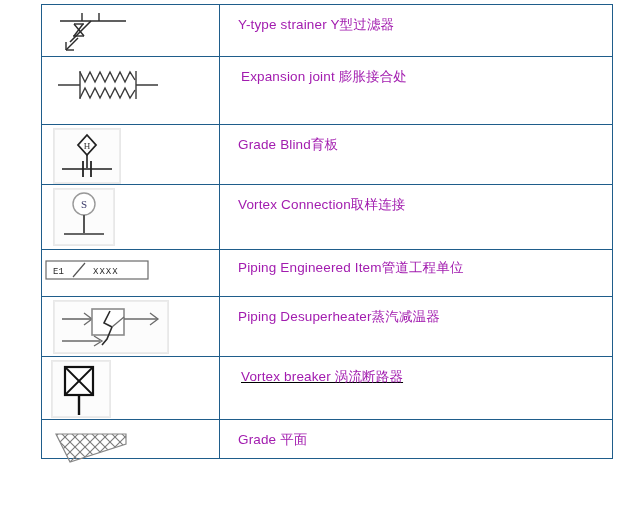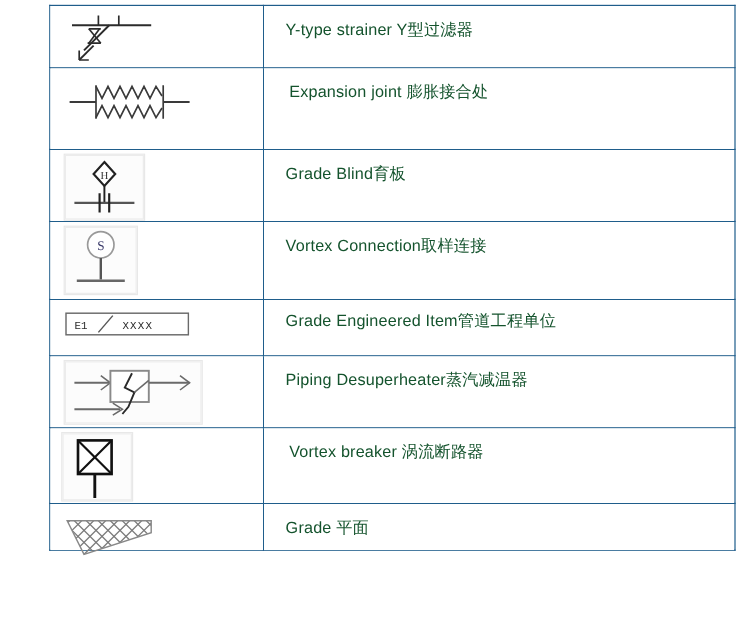--- a/index.html
+++ b/index.html
@@ -36,21 +36,21 @@
   td.symbol-cell {
     width: 177px;
     position: relative;
   }
   td.label-cell {
     width: 392px;
     position: relative;
   }
   .label-text {
     display: block;
-    color: #14532d;
+    color: #a21caf;
     font-size: 13.5px;
     letter-spacing: 0.15px;
     line-height: 1.2;
     padding-left: 18px;
     padding-top: 12px;
     white-space: nowrap;
   }
   .label-text.indented {
     padding-left: 21px;
   }
@@ -73,21 +73,21 @@
     outline: 1px solid #e8e8e8;
   }
   
   .r0 { height: 52px; }
   .r1 { height: 68px; }
   .r2 { height: 60px; }
   .r3 { height: 65px; }
   .r4 { height: 50px; }
   .r5 { height: 47px; }
   .r6 { height: 60px; }
-  .r7 { height: 63px; }
+  .r7 { height: 63px; text-decoration: underline; }
   .r8 { height: 39px; }
 </style>
 </head>
 <body>
 
 <div class="page">
 
   <table class="legend">
     <tbody>
 
@@ -173,32 +173,32 @@
         </td>
         <td class="label-cell">
           <span class="label-text">Vortex Connection取样连接</span>
         </td>
       </tr>
 
 
       <tr class="r5">
         <td class="symbol-cell">
           <div class="sym-wrap">
-            <div class="sym-box" style="margin-left:12px;margin-top:10px;">
+            <div class="sym-box" style="margin-left:3px;margin-top:10px;">
               <svg width="104" height="22" viewBox="0 0 104 22">
                 <rect x="1" y="1" width="102" height="18" fill="#ffffff" stroke="#6a6a6a" stroke-width="1.2"></rect>
                 <text x="8" y="14" font-family="'Liberation Mono', monospace" font-size="9" fill="#2b2b2b">E1</text>
                 <line x1="28" y1="17" x2="40" y2="3" stroke="#555" stroke-width="1.2"></line>
                 <text x="48" y="14" font-family="'Liberation Mono', monospace" font-size="9" fill="#2b2b2b" letter-spacing="1">XXXX</text>
               </svg>
             </div>
           </div>
         </td>
         <td class="label-cell">
-          <span class="label-text" style="padding-top:10px;">Grade Engineered Item管道工程单位</span>
+          <span class="label-text" style="padding-top:10px;">Piping Engineered Item管道工程单位</span>
         </td>
       </tr>
 
       <tr class="r6">
         <td class="symbol-cell">
           <div class="sym-wrap">
             <div class="sym-box framed" style="margin-left:12px;margin-top:4px;">
               <svg width="114" height="52" viewBox="0 0 114 52">
                 <rect x="0.5" y="0.5" width="113" height="51" fill="#fcfcfc" stroke="#ececec" stroke-width="1"></rect>
                 <line x1="8" y1="18" x2="38" y2="18" stroke="#6a6a6a" stroke-width="1.6"></line>

